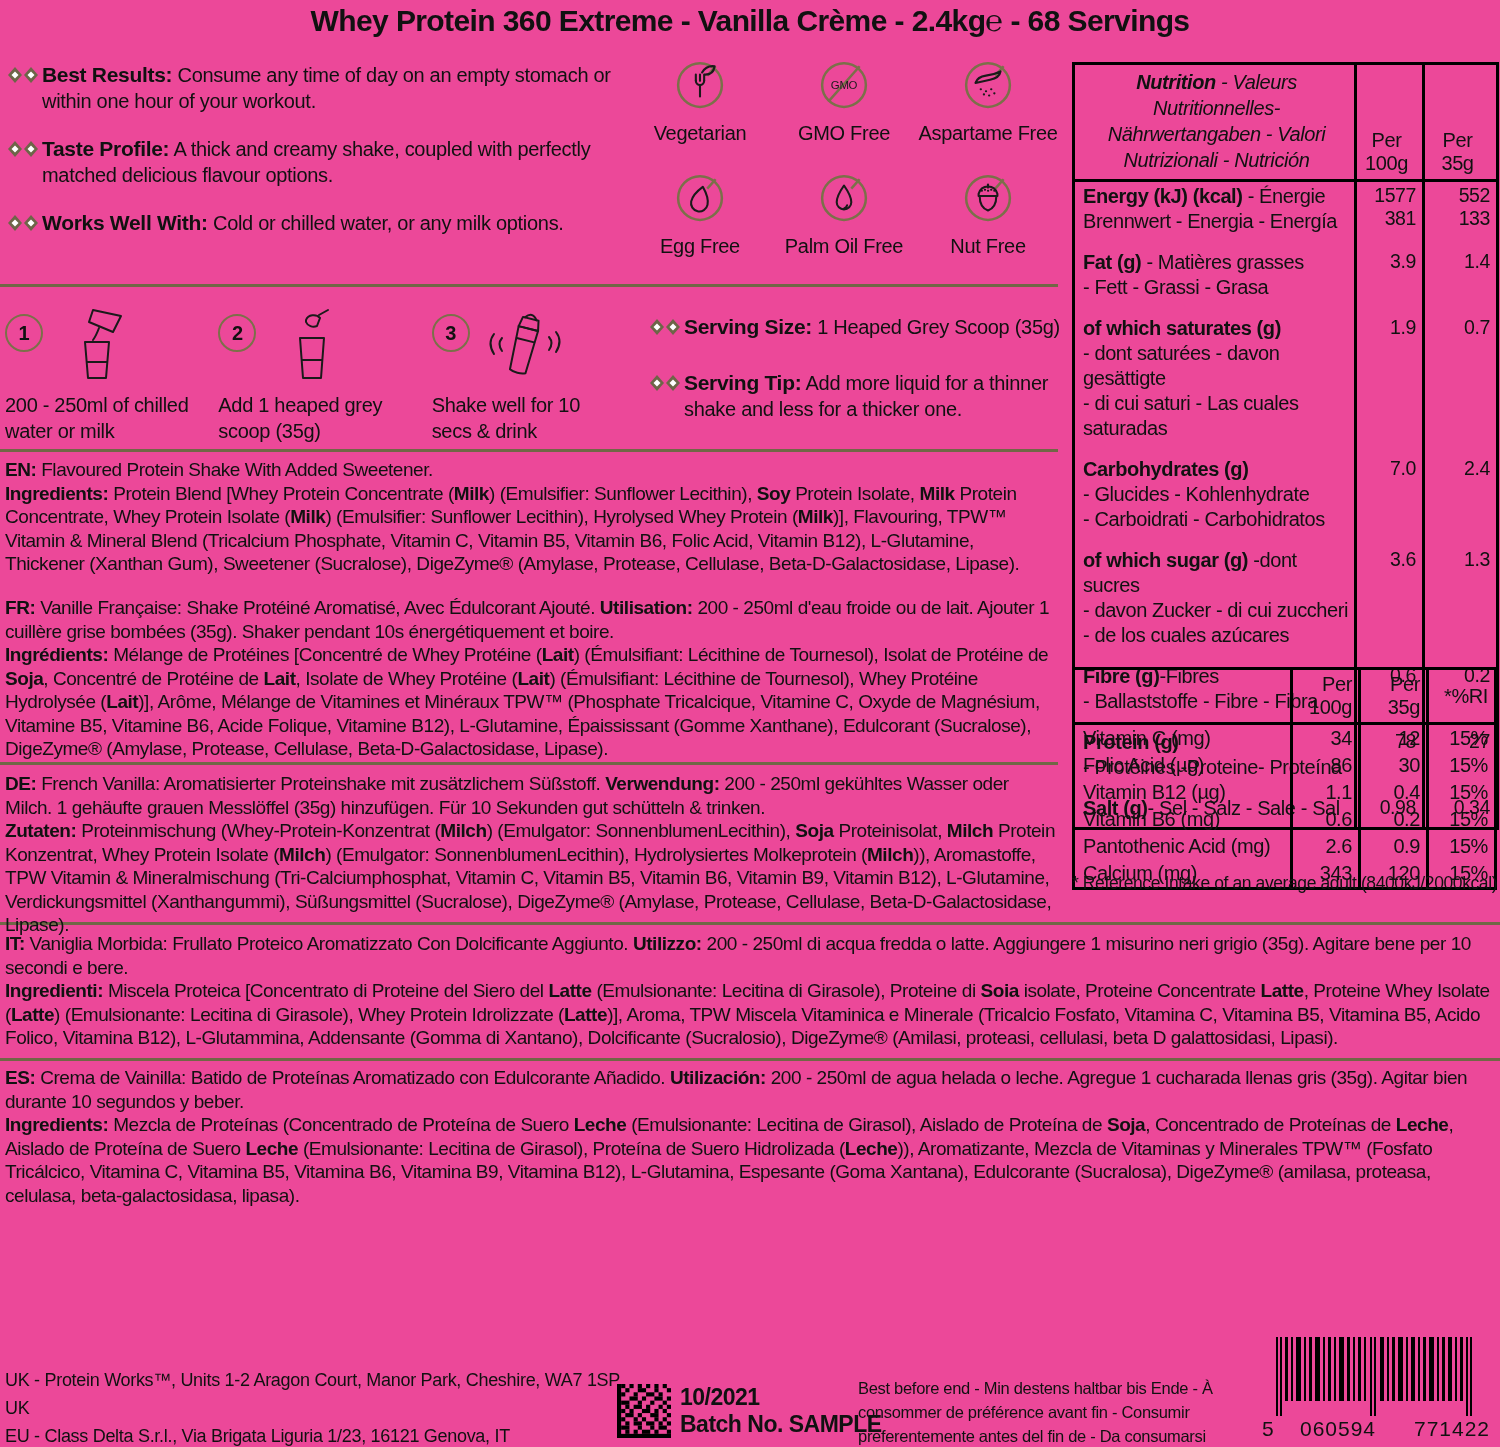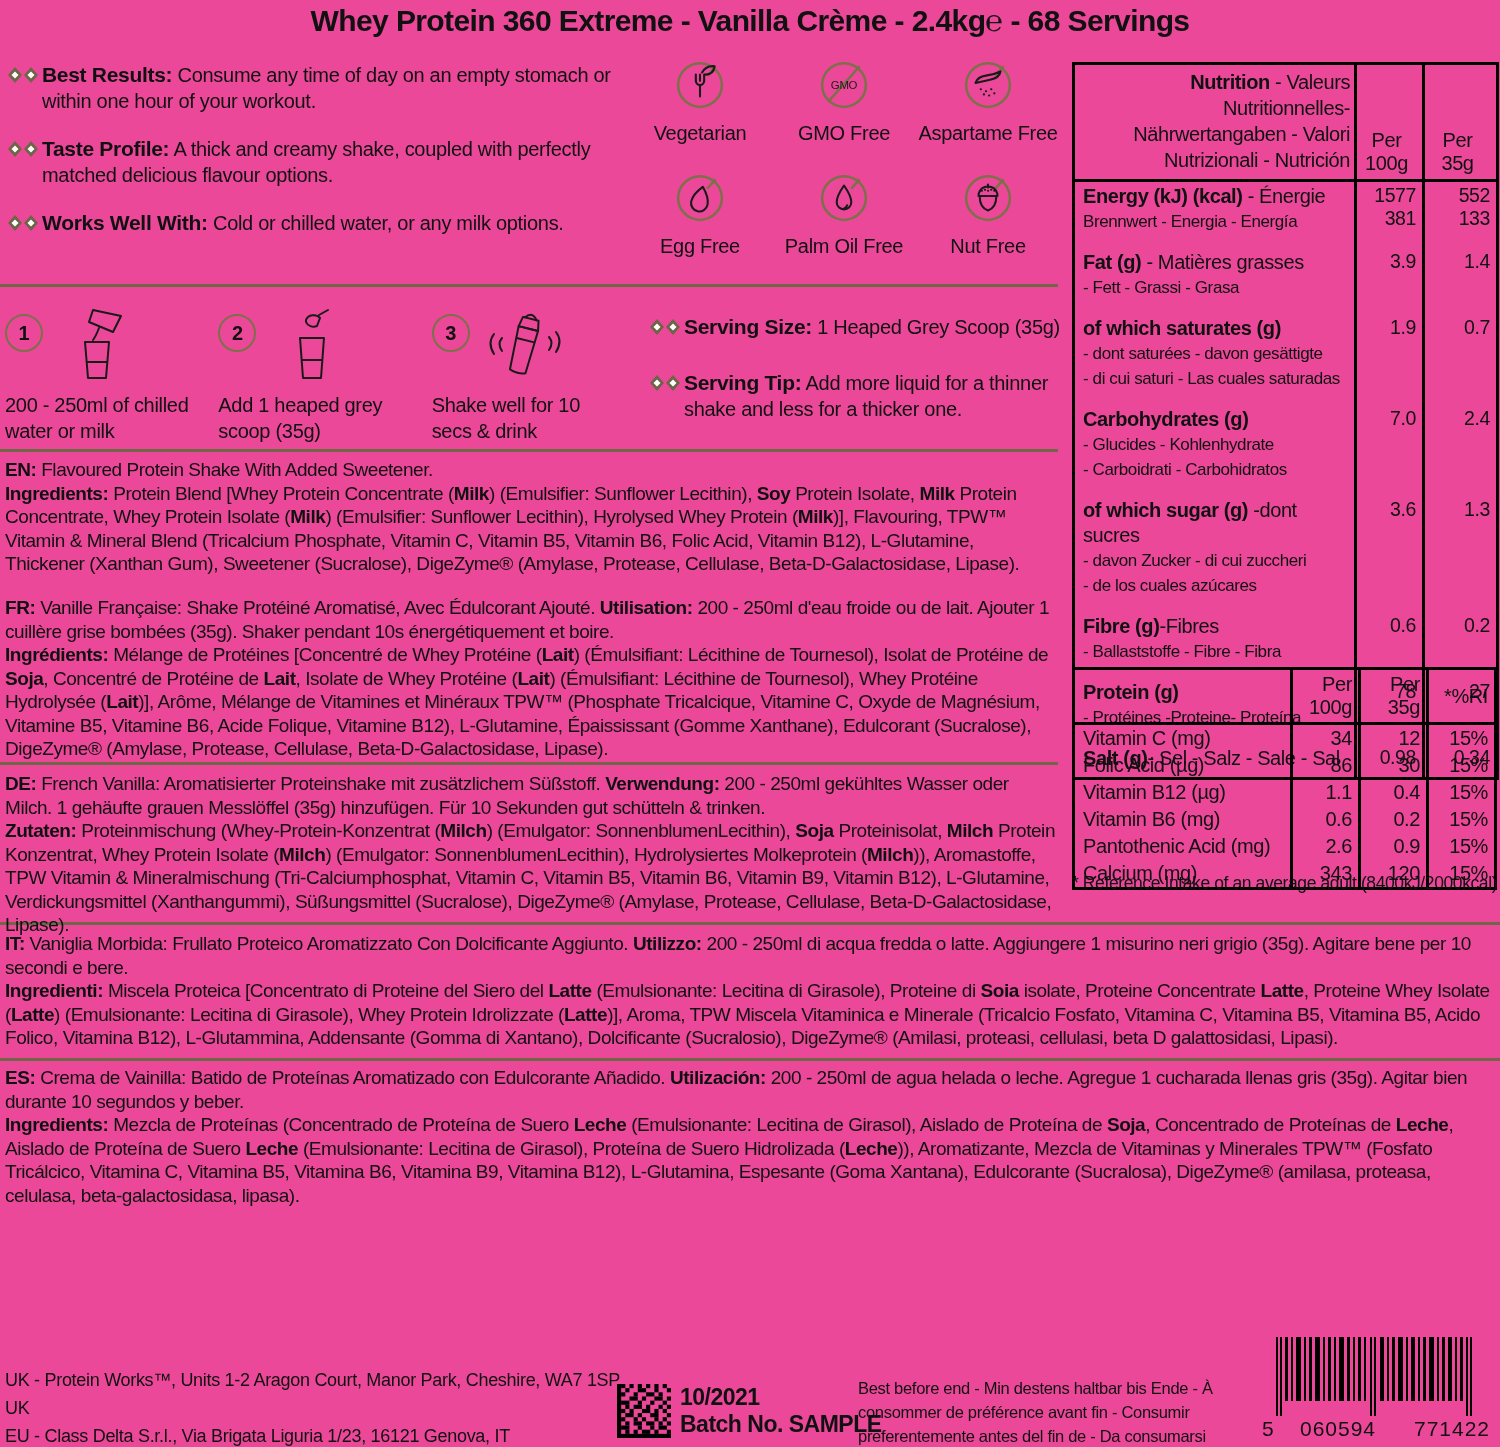--- a/index.html
+++ b/index.html
@@ -38,24 +38,24 @@
   .para{position:absolute;font-size:19px;line-height:23.5px;letter-spacing:-0.45px;}
   .para p{margin:0;}
   
   .ntable-wrap{position:absolute;left:1072px;top:62px;width:424px;}
   table.ntable{width:424px;border-collapse:collapse;table-layout:fixed;}
   table.ntable td,table.ntable th{font-size:19.5px;letter-spacing:-0.4px;vertical-align:top;}
   table.ntable{border:3px solid #000;}
   .ntable col.c0{width:282px;} .ntable col.c1{width:68px;} .ntable col.c2{width:74px;}
   .ntable .vcol{border-left:3px solid #000;text-align:right;padding:2px 6px 0 0;white-space:pre-line;}
   .ntable .hrow th{border-bottom:3px solid #000;}
-  .ntable .hrow .hlabel{text-align:right;padding:4px 4px 6px 8px;font-weight:normal;font-size:20px;line-height:26px;}
+  .ntable .hrow .hlabel{text-align:center;padding:4px 4px 6px 8px;font-weight:normal;font-size:20px;line-height:26px;font-style:italic;}
   .ntable .hrow .vcol{vertical-align:bottom;font-weight:normal;font-size:20px;padding-bottom:4px;text-align:center;}
   .ntable .lcell{padding:2px 4px 14px 8px;line-height:25px;font-size:20px;}
-  .ntable .sub{white-space:pre-line;font-size:17px;}
+  .ntable .sub{white-space:pre-line;font-size:20px;}
   .ntable .last .lcell{padding-bottom:6px;}
   
   .vtable-wrap{position:absolute;left:1072px;top:667px;width:424px;}
   table.vtable{width:424px;border-collapse:collapse;table-layout:fixed;border:3px solid #000;}
   .vtable col.c0{width:218px;} .vtable col.c1,.vtable col.c2,.vtable col.c3{width:68px;}
   table.vtable td,table.vtable th{font-size:20px;letter-spacing:-0.4px;}
   .vtable .vcol{border-left:3px solid #000;text-align:right;padding:2px 6px 2px 0;}
   .vtable .hrow th{border-bottom:3px solid #000;font-weight:normal;padding:3px 6px 3px 0;text-align:right;}
   .vtable .lcell{text-align:left;padding:2px 0 2px 8px;}
   .ri-note{position:absolute;left:1072px;top:873px;width:430px;font-size:17.5px;letter-spacing:-0.4px;}

